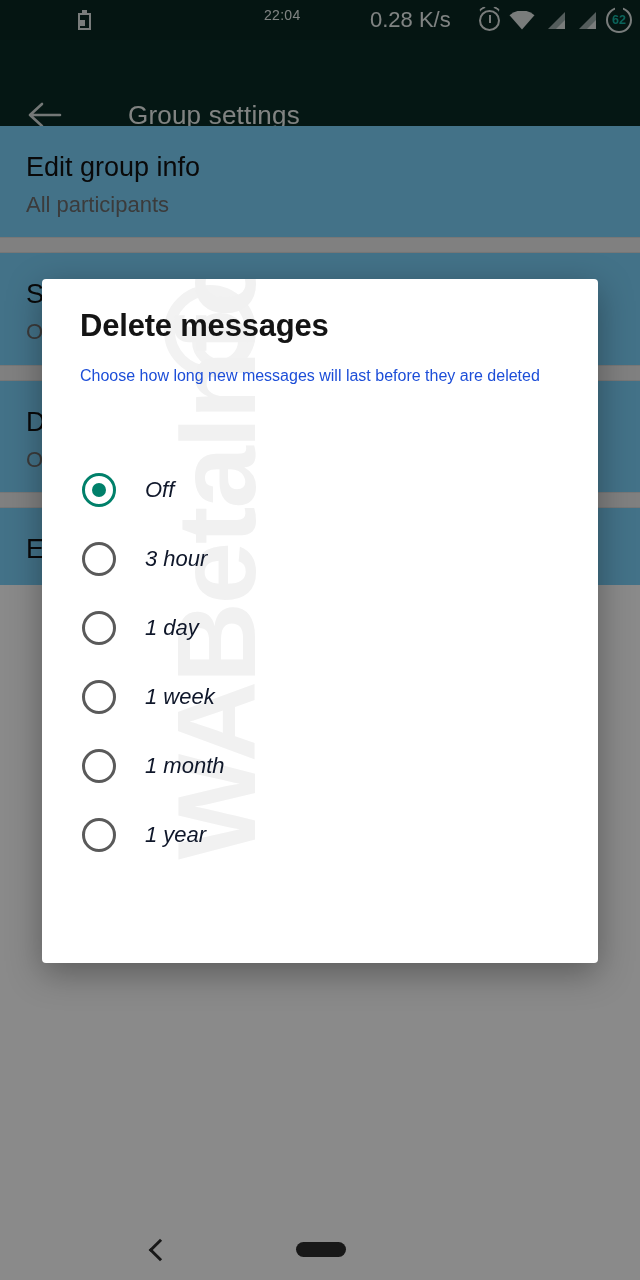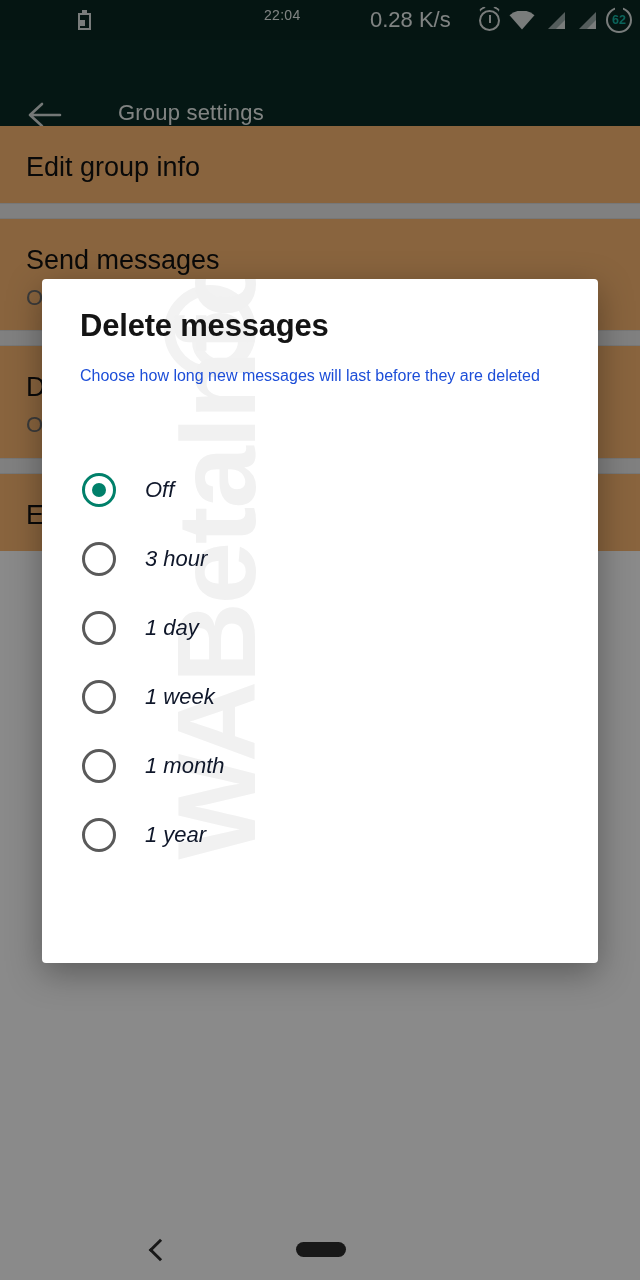--- a/index.html
+++ b/index.html
@@ -46,26 +46,26 @@
     position:absolute; inset:0; display:flex; align-items:center; justify-content:center;
     font-size:12.5px; color:#14b8a6; font-weight:600;
   }
 
   .appbar {
     position:absolute; top:40px; left:0; width:640px; height:86px;
     background:#0b2c26; display:flex; align-items:center;
   }
   .back-arrow { position:absolute; left:28px; top:62px; width:34px; height:26px; }
   .appbar-title {
-    position:absolute; left:118px; top:60px;
-    font-size:22px; color:#eef3f1; font-weight:400; letter-spacing:0.2px;
+    position:absolute; left:128px; top:60px;
+    font-size:26px; color:#eef3f1; font-weight:400; letter-spacing:0.2px;
   }
 
   .settings-list { position:absolute; top:126px; left:0; width:640px; }
-  .srow { position:relative; padding:26px 26px 20px 26px; background:#fdba74; }
+  .srow { position:relative; padding:26px 26px 20px 26px; background:#7dd3fc; }
   .srow-title { font-size:27px; color:#121212; line-height:1.15; }
   .srow-sub { font-size:22px; color:#6d6d6d; margin-top:9px; line-height:1.15; }
   .divider-band { height:16px; background:#ececec; border-top:1px solid #dddddd; border-bottom:1px solid #dddddd; }
 
   .navbar {
     position:absolute; bottom:0; left:0; width:640px; height:62px; background:#ffffff;
   }
   .nav-back {
     position:absolute; left:152px; top:24px; width:16px; height:16px;
     border-left:3px solid #2e2e2e; border-bottom:3px solid #2e2e2e; transform:rotate(45deg);
@@ -180,20 +180,21 @@
         <svg viewBox="0 0 34 26" width="34" height="26">
           <path d="M2 13 L32 13 M2 13 L14 2 M2 13 L14 24" stroke="#d7dedc" stroke-width="2.6" fill="none" stroke-linecap="round"></path>
         </svg>
       </div>
       <div class="appbar-title">Group settings</div>
     </div>
 
     <div class="settings-list">
       <div class="srow">
         <div class="srow-title">Edit group info</div>
+        <div class="srow-sub">All participants</div>
       </div>
       <div class="divider-band"></div>
       <div class="srow">
         <div class="srow-title">Send messages</div>
         <div class="srow-sub">Only admins</div>
       </div>
       <div class="divider-band"></div>
       <div class="srow">
         <div class="srow-title">Delete messages</div>
         <div class="srow-sub">Only admins</div>

